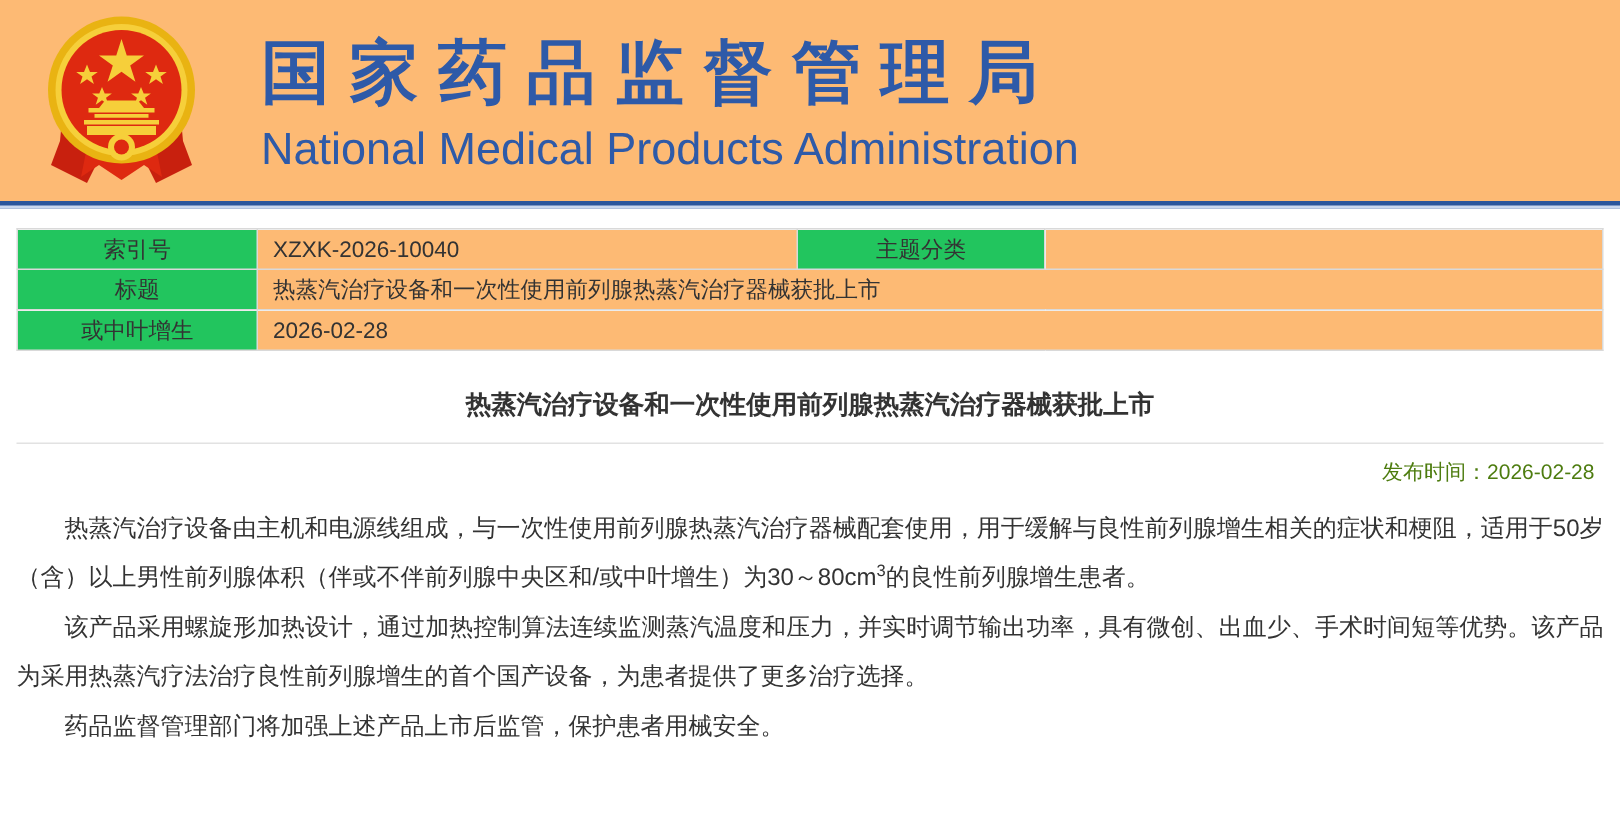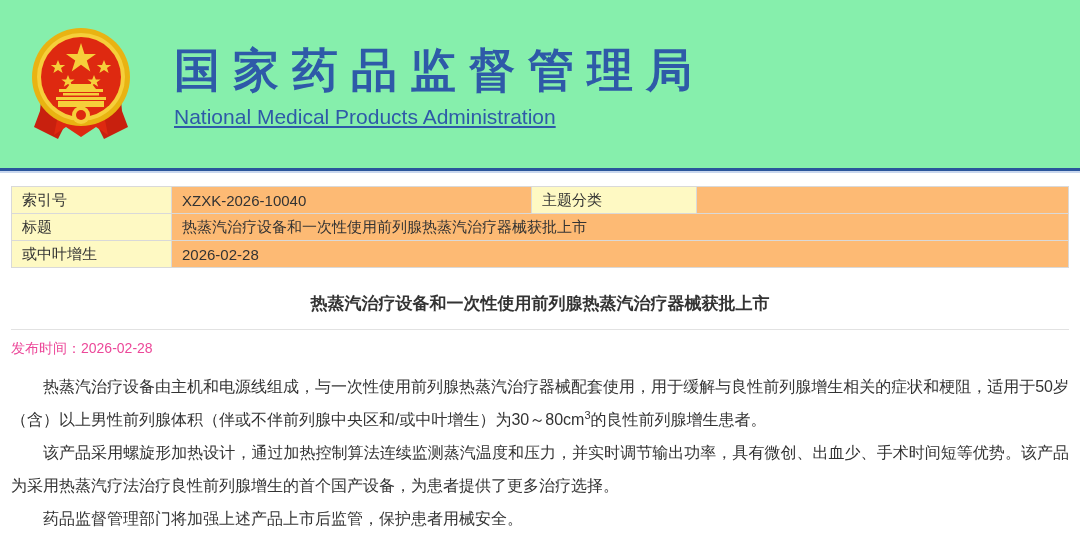--- a/index.html
+++ b/index.html
@@ -7,50 +7,49 @@
   body {
     width: 1080px;
     height: 546px;
     overflow: hidden;
     font-family: "Liberation Sans", "DejaVu Sans", sans-serif;
     color: #333;
   }
 
   
   .site-header {
-    height: 168px;
+    height: 134px;
     display: flex;
     align-items: center;
     padding-left: 28px;
-    background: #86efac;
+    background: #fdba74;
   }
   .emblem {
     width: 106px;
     height: 114px;
     flex: 0 0 auto;
   }
   .title-block {
     margin-left: 40px;
     padding-top: 4px;
   }
   .cn-title {
     font-size: 46px;
     font-weight: bold;
     color: #2e5aa8;
     letter-spacing: 13px;
     line-height: 1.2;
     white-space: nowrap;
   }
   .en-title {
-    font-size: 21px;
+    font-size: 30px;
     font-weight: 500;
     color: #2e5aa8;
     margin-top: 6px;
     white-space: nowrap;
-    text-decoration: underline;
   }
   .header-bar {
     height: 5px;
     background: #2a559c;
     border-bottom: 2px solid #c9d7ee;
   }
 
   
   .meta-wrap { padding: 13px 11px 0 11px; }
   table.meta-table {
@@ -62,43 +61,44 @@
   }
   table.meta-table td {
     border: 1px solid #d9d9d9;
     height: 27px;
     padding: 2px 10px;
     background: #fdba74;
     overflow: hidden;
     white-space: nowrap;
   }
   table.meta-table td.label {
-    background: #fef9c3;
-    text-align: left;
+    background: #22c55e;
+    text-align: center;
     width: 160px;
   }
   table.meta-table td.label.second { width: 165px; }
   table.meta-table td.value1 { width: 360px; }
 
   
   .article { padding: 0 11px; }
   .article-title {
     margin-top: 24px;
     text-align: center;
     font-size: 17px;
     font-weight: bold;
     color: #333;
   }
   .title-divider {
     border: none;
     border-top: 1px solid #e2e2e2;
     margin-top: 14px;
   }
   .pub-time {
-    color: #ec4899;
+    text-align: right;
+    color: #4d7c0f;
     font-size: 14px;
     margin-top: 10px;
     padding-right: 6px;
   }
   .article-body {
     margin-top: 12px;
     font-size: 16px;
     line-height: 33px;
     text-align: justify;
     color: #333;

